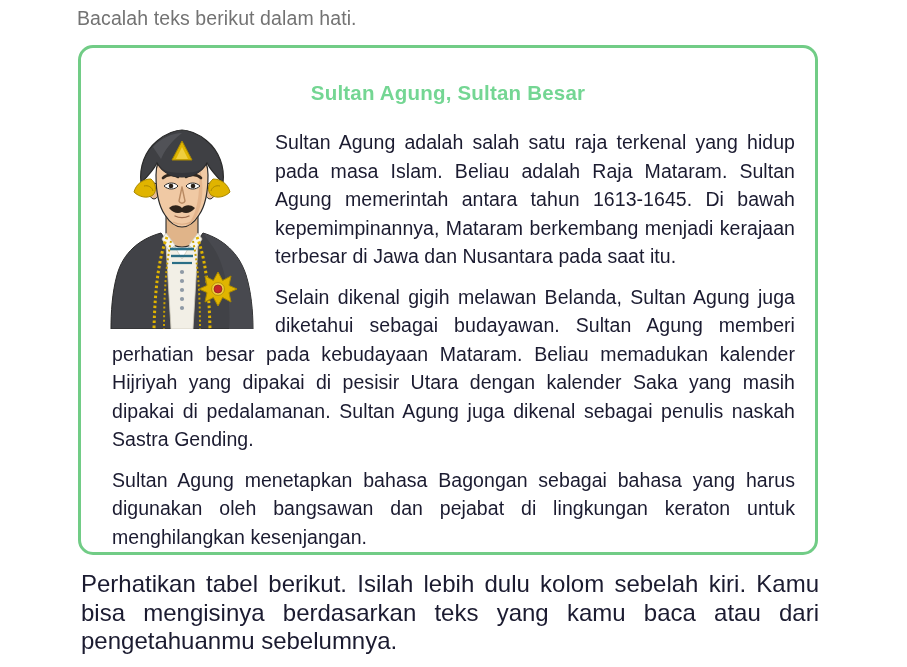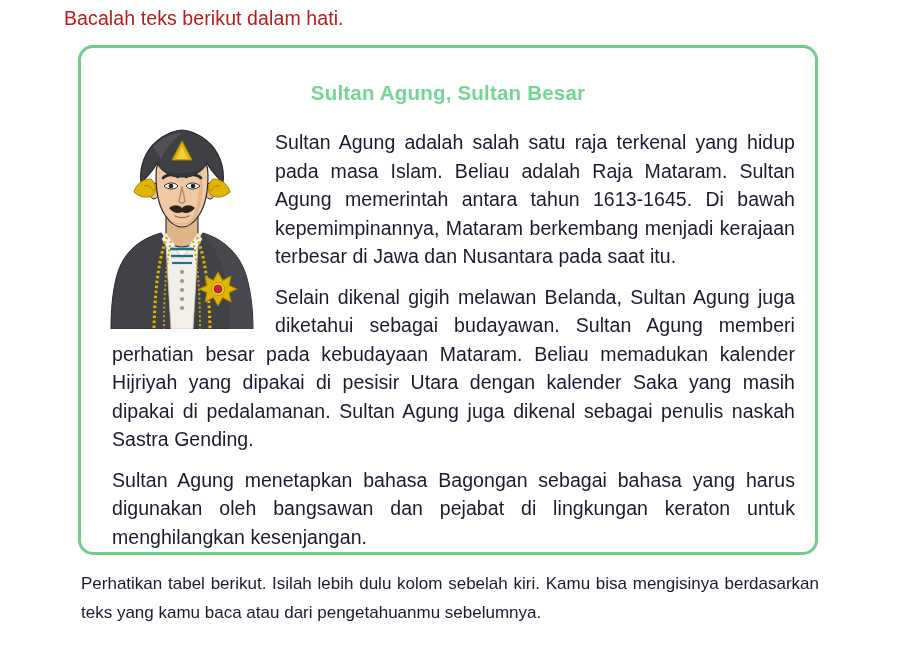--- a/index.html
+++ b/index.html
@@ -20,27 +20,27 @@
   .page {
     position: relative;
     width: 907px;
     height: 667px;
     box-sizing: border-box;
   }
 
   
   .intro-line {
     position: absolute;
-    left: 64px;
+    left: 77px;
     top: 4px;
     width: 740px;
     font-size: 19.5px;
     line-height: 28px;
     letter-spacing: 0.1px;
-    color: #b91c1c;
+    color: #737373;
   }
 
   
   .reading-box {
     position: absolute;
     left: 78px;
     top: 45px;
     width: 740px;
     height: 510px;
     box-sizing: border-box;
@@ -89,21 +89,21 @@
     letter-spacing: 0.05px;
   }
   .para:last-child { margin-bottom: 0; }
 
   
   .closing {
     position: absolute;
     left: 81px;
     top: 570px;
     width: 738px;
-    font-size: 17px;
+    font-size: 24px;
     line-height: 28.5px;
     text-align: justify;
     text-justify: inter-word;
     color: #1b1b30;
   }
 </style>
 </head>
 <body>
 
 <div class="page">

